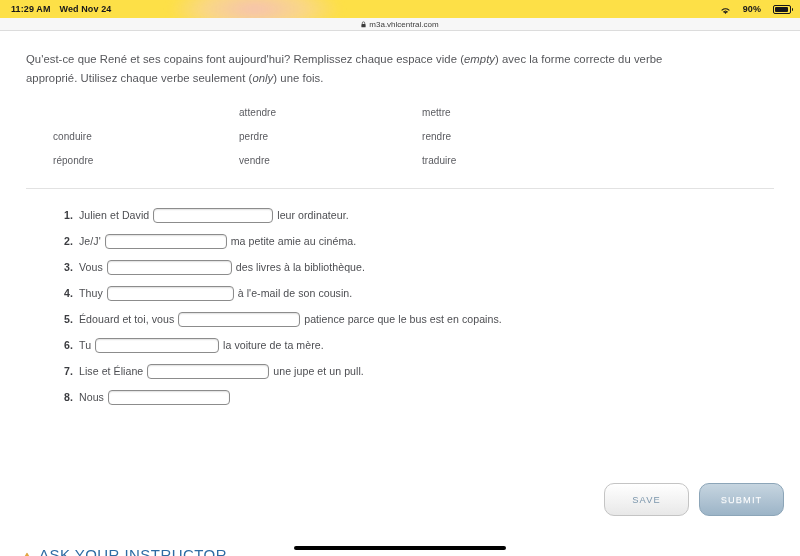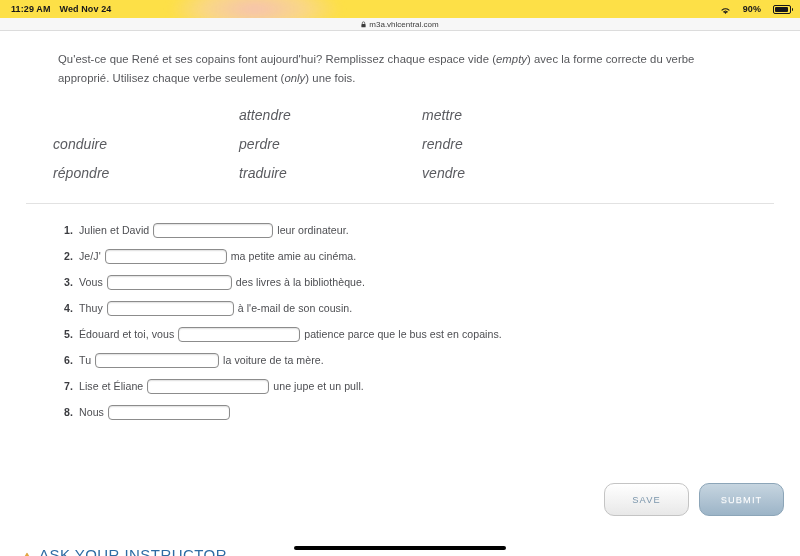--- a/index.html
+++ b/index.html
@@ -81,37 +81,35 @@
   }
   .content {
     padding: 19px 26px 0 26px;
   }
   .instructions {
     font-size: 11.3px;
     line-height: 18.5px;
     color: #55565a;
     max-width: 660px;
     letter-spacing: 0.05px;
-    margin-left: 32px;
   }
   .instructions em { font-style: italic; }
 
   
   .verb-bank {
     margin: 20px 0 0 0;
     display: grid;
     grid-template-columns: 186px 183px auto;
     row-gap: 13px;
     padding-left: 27px;
   }
   .verb {
-    font-size: 14px;
+    font-size: 10px;
     color: #5a5b60;
     letter-spacing: 0.05px;
-    font-style: italic;
   }
 
   .divider {
     margin: 22px 0 0 0;
     height: 1px;
     background: #e2e2e2;
   }
 
   
   .exercise-list {
@@ -257,22 +255,22 @@
     </div>
 
     <div class="verb-bank">
       <span class="verb"></span>
       <span class="verb">attendre</span>
       <span class="verb">mettre</span>
       <span class="verb">conduire</span>
       <span class="verb">perdre</span>
       <span class="verb">rendre</span>
       <span class="verb">répondre</span>
+      <span class="verb">vendre</span>
       <span class="verb">traduire</span>
-      <span class="verb">vendre</span>
     </div>
 
     <div class="divider"></div>
 
     <div class="exercise-list">
 
       <div class="exercise-row">
         <span class="ex-num">1.</span>
         <span class="ex-pre">Julien et David </span>
         <input class="blank-input" style="width: 120px;" value="">

